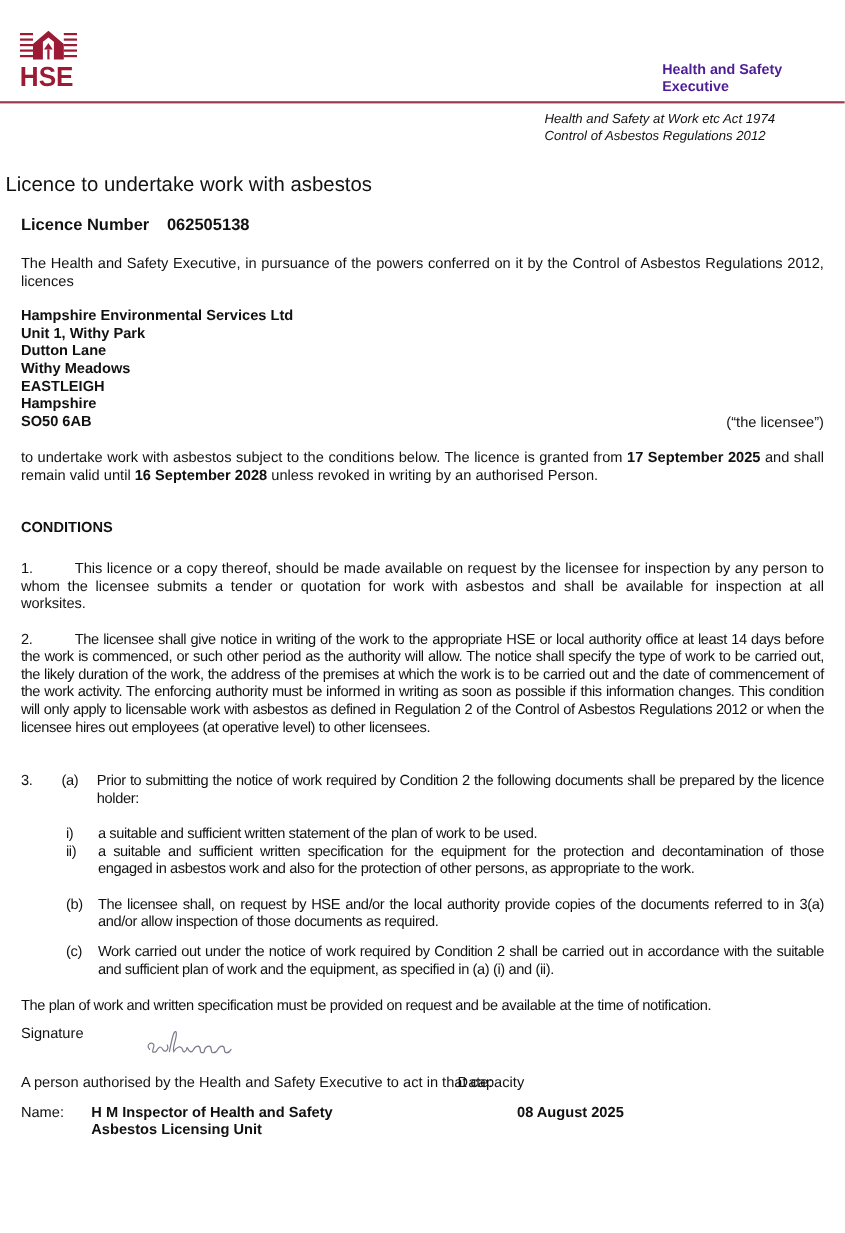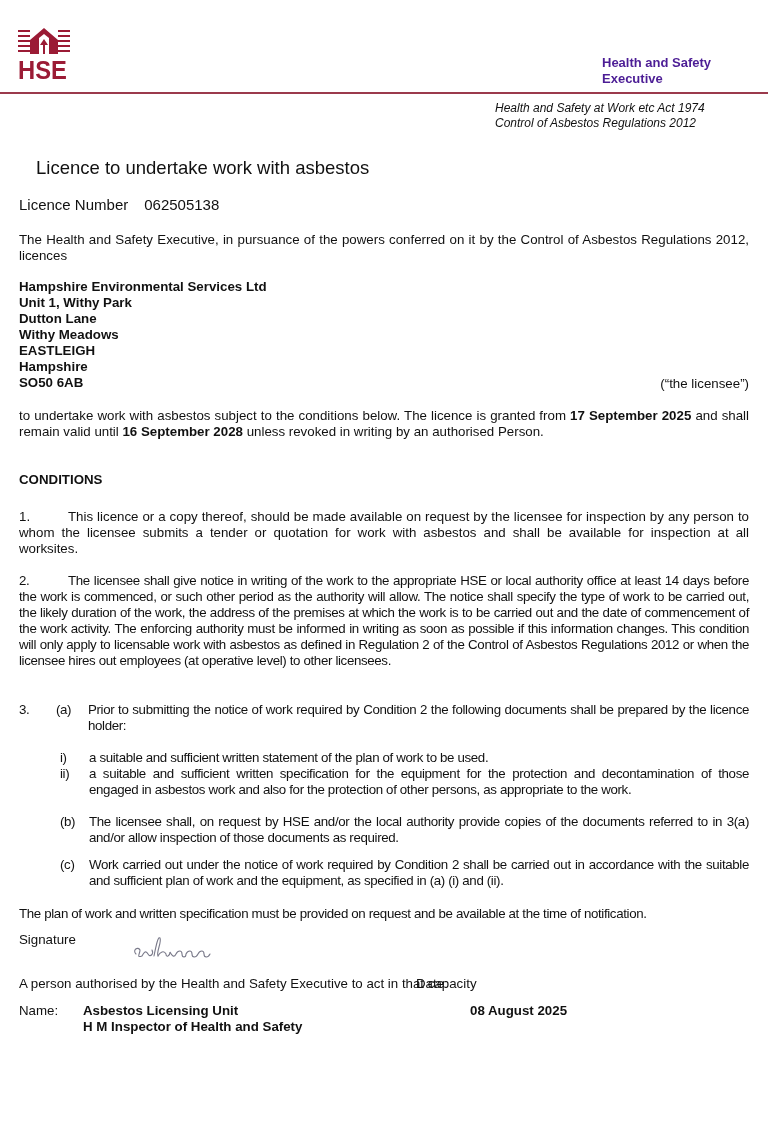--- a/index.html
+++ b/index.html
@@ -3,22 +3,22 @@
 <meta charset="utf-8">
 <style>
   html, body { margin: 0; padding: 0; background: #ffffff; }
   body { width: 768px; height: 1121px; position: relative; overflow: hidden;
          font-family: "Liberation Sans", sans-serif; color: #111; font-size: 13.3px; }
   .abs { position: absolute; }
   .logo { left: 18px; top: 28px; width: 60px; height: 56px; }
   .hse-name { left: 602px; top: 55px; color: #4c1d95; font-weight: bold; font-size: 13px; line-height: 16px; }
   .rule { left: 0; top: 92px; width: 768px; height: 2px; background: #9b3a4c; }
   .acts { left: 495px; top: 101px; font-style: italic; font-size: 12px; line-height: 14.5px; }
-  .title { left: 36px; top: 157px; font-size: 18.5px; }
-  .licno { left: 19px; top: 196px; font-size: 15px; font-weight: normal; }
+  .title { left: 5px; top: 157px; font-size: 18.5px; }
+  .licno { left: 19px; top: 196px; font-size: 15px; font-weight: bold; }
   .licno .num { margin-left: 16px; }
   .para { left: 19px; width: 730px; line-height: 16px; text-align: justify; }
   .addr { left: 19px; top: 279px; font-weight: bold; line-height: 16px; }
   .licensee-tag { right: 19px; top: 376px; }
   .cond-head { left: 19px; top: 472px; font-weight: bold; }
   .narrow { font-family: "Liberation Sans Narrow", "Liberation Sans", sans-serif; font-stretch: condensed; letter-spacing: -0.35px; }
   .num-tab { display: inline-block; width: 49px; }
   .sub { left: 59px; width: 690px; line-height: 16px; text-align: justify; }
   .sub .lbl { position: absolute; left: -29px; }
   .roman { left: 89px; width: 660px; line-height: 16px; text-align: justify; }
@@ -124,17 +124,17 @@
 <div class="abs sig-label">Signature</div>
 <div class="abs signature">
   <svg width="100" height="36" viewBox="0 0 100 36">
     <path d="M8 24 C4 20 10 16 12 20 C12 24 8 28 14 26 C16 22 18 20 20 24 C22 28 26 24 24 20 M26 26 C28 16 30 6 32 8 C34 12 28 22 30 26 C32 22 36 20 38 24 C38 28 42 26 42 22 C44 26 46 28 48 24 C50 20 54 20 54 24 C54 28 58 28 58 24 C60 20 64 20 64 24 C64 28 68 28 70 24 C72 20 76 20 76 24 C76 28 80 28 82 24" fill="none" stroke="#7a7a8a" stroke-width="1.1" stroke-linecap="round"></path>
   </svg>
 </div>
 <div class="abs auth">A person authorised by the Health and Safety Executive to act in that capacity</div>
 
 <div class="abs name-label">Name:</div>
 <div class="abs name-val">
+  <div>H M Inspector of Health and Safety</div>
   <div>Asbestos Licensing Unit</div>
-  <div>H M Inspector of Health and Safety</div>
 </div>
 <div class="abs date-label">Date:</div>
 <div class="abs date-val">08 August 2025</div>
 
 </body></html>

